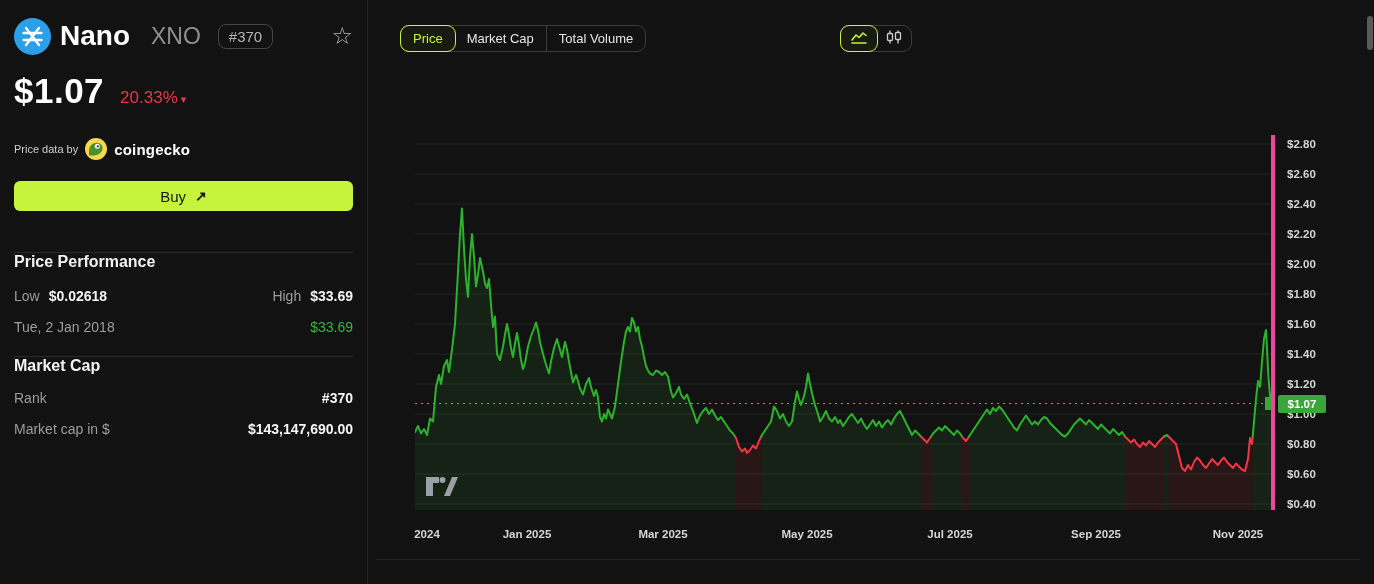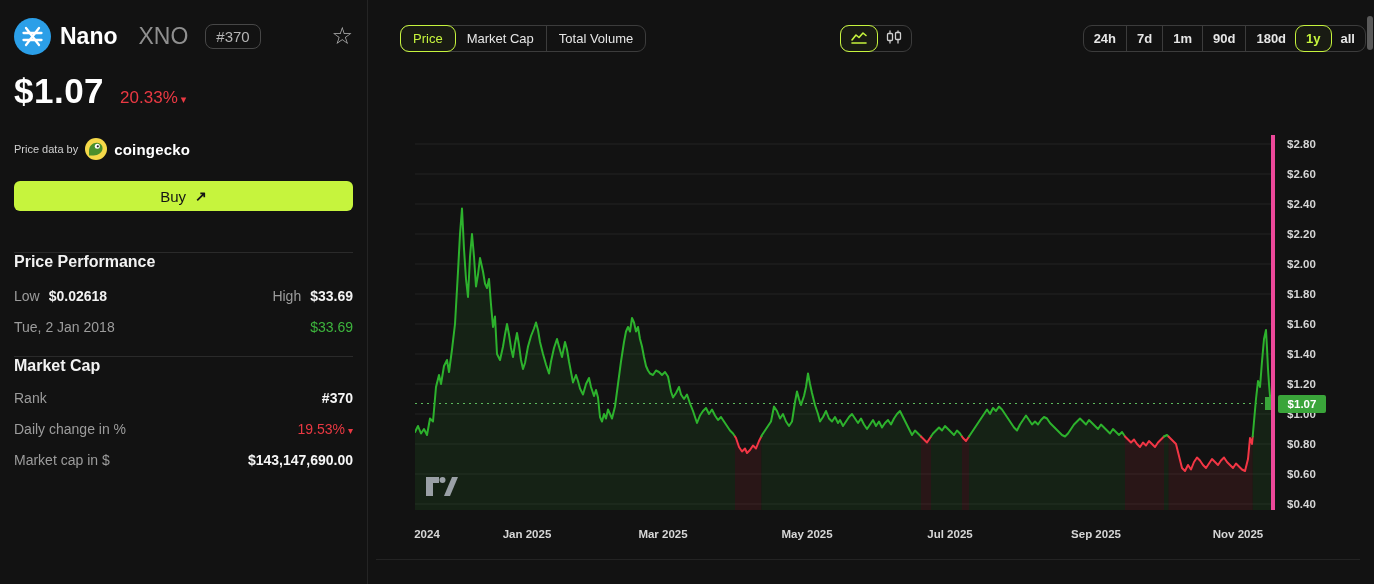--- a/index.html
+++ b/index.html
@@ -4,21 +4,21 @@
 <style>
   html,body{margin:0;padding:0;background:#121212;}
   body{width:1374px;height:584px;overflow:hidden;font-family:"Liberation Sans",sans-serif;
        -webkit-font-smoothing:antialiased;color:#eee;}
   .app{position:relative;width:1374px;height:584px;display:flex;background:#121212;}
 
   
   .sidebar{width:368px;box-sizing:border-box;padding:16px 14px 0 14px;border-right:1px solid #242424;flex:none;}
   .coin-row{display:flex;align-items:center;gap:9px;height:40px;}
   .coin-logo{width:37px;height:37px;flex:none;display:block;}
-  .coin-name{font-size:23px;font-weight:700;color:#fff;}
+  .coin-name{font-size:28px;font-weight:700;color:#fff;}
   .coin-symbol{font-size:23px;color:#8f8f8f;margin-left:12px;}
   .rank-badge{margin-left:8px;border:1px solid #474747;border-radius:8px;padding:3px 10px;
               font-size:15px;color:#b5b5b5;}
   .star{margin-left:auto;font-size:24px;color:#b5b5b5;cursor:pointer;line-height:1;}
   .price-row{display:flex;align-items:baseline;gap:16px;margin-top:15px;}
   .price-big{font-size:35px;font-weight:700;color:#fff;letter-spacing:.5px;}
   .change-big{font-size:17px;color:var(--down_red,#ea3943);font-weight:400;}
   .change-big .tri{font-size:11px;margin-left:3px;}
   .attribution{display:flex;align-items:center;gap:7px;margin-top:27px;}
   .attr-prefix{font-size:11px;color:#cfcfcf;}
@@ -148,24 +148,20 @@
     </div>
 
     <div class="divider second"></div>
 
     <div class="section-title">Market Cap</div>
     <div class="kv-row">
       <span class="k">Rank</span>
       <span class="v">#370</span>
     </div>
     <div class="kv-row">
-      <span class="k">Daily change in %</span>
-      <span class="v red-val"><span>19.53%</span><span class="tri">▾</span></span>
-    </div>
-    <div class="kv-row">
       <span class="k">Market cap in $</span>
       <span class="v">$143,147,690.00</span>
     </div>
   </aside>
 
   <main class="main">
 
     <div class="controls">
       <div class="seg-group" id="metric-group">
           <div class="seg-btn active">Price</div>
@@ -187,29 +183,20 @@
             <svg width="16" height="14" viewBox="0 0 16 14" fill="none" stroke="#d0d0d0" stroke-width="1.3">
               <line x1="4" y1="0.5" x2="4" y2="13.5"></line>
               <rect x="1.5" y="3.5" width="5" height="7" rx="1" fill="#121212"></rect>
               <line x1="12" y1="0.5" x2="12" y2="13.5"></line>
               <rect x="9.5" y="2.5" width="5" height="7" rx="1" fill="#121212"></rect>
             </svg>
           </span>
         </div>
       </div>
 
-      <div class="seg-group range-group" id="range-group">
-          <div class="seg-btn">24h</div>
-          <div class="seg-btn">7d</div>
-          <div class="seg-btn">1m</div>
-          <div class="seg-btn">90d</div>
-          <div class="seg-btn">180d</div>
-          <div class="seg-btn active">1y</div>
-          <div class="seg-btn">all</div>
-        </div>
     </div>
 
     <div class="chart-area">
       <svg id="chart-svg" viewBox="0 0 856 375" preserveAspectRatio="none">
           <line x1="0" y1="9" x2="856" y2="9" stroke="#232323" stroke-width="1"></line>
           <line x1="0" y1="38.99999999999996" x2="856" y2="38.99999999999996" stroke="#232323" stroke-width="1"></line>
           <line x1="0" y1="68.99999999999999" x2="856" y2="68.99999999999999" stroke="#232323" stroke-width="1"></line>
           <line x1="0" y1="98.99999999999994" x2="856" y2="98.99999999999994" stroke="#232323" stroke-width="1"></line>
           <line x1="0" y1="128.99999999999997" x2="856" y2="128.99999999999997" stroke="#232323" stroke-width="1"></line>
           <line x1="0" y1="158.99999999999997" x2="856" y2="158.99999999999997" stroke="#232323" stroke-width="1"></line>

